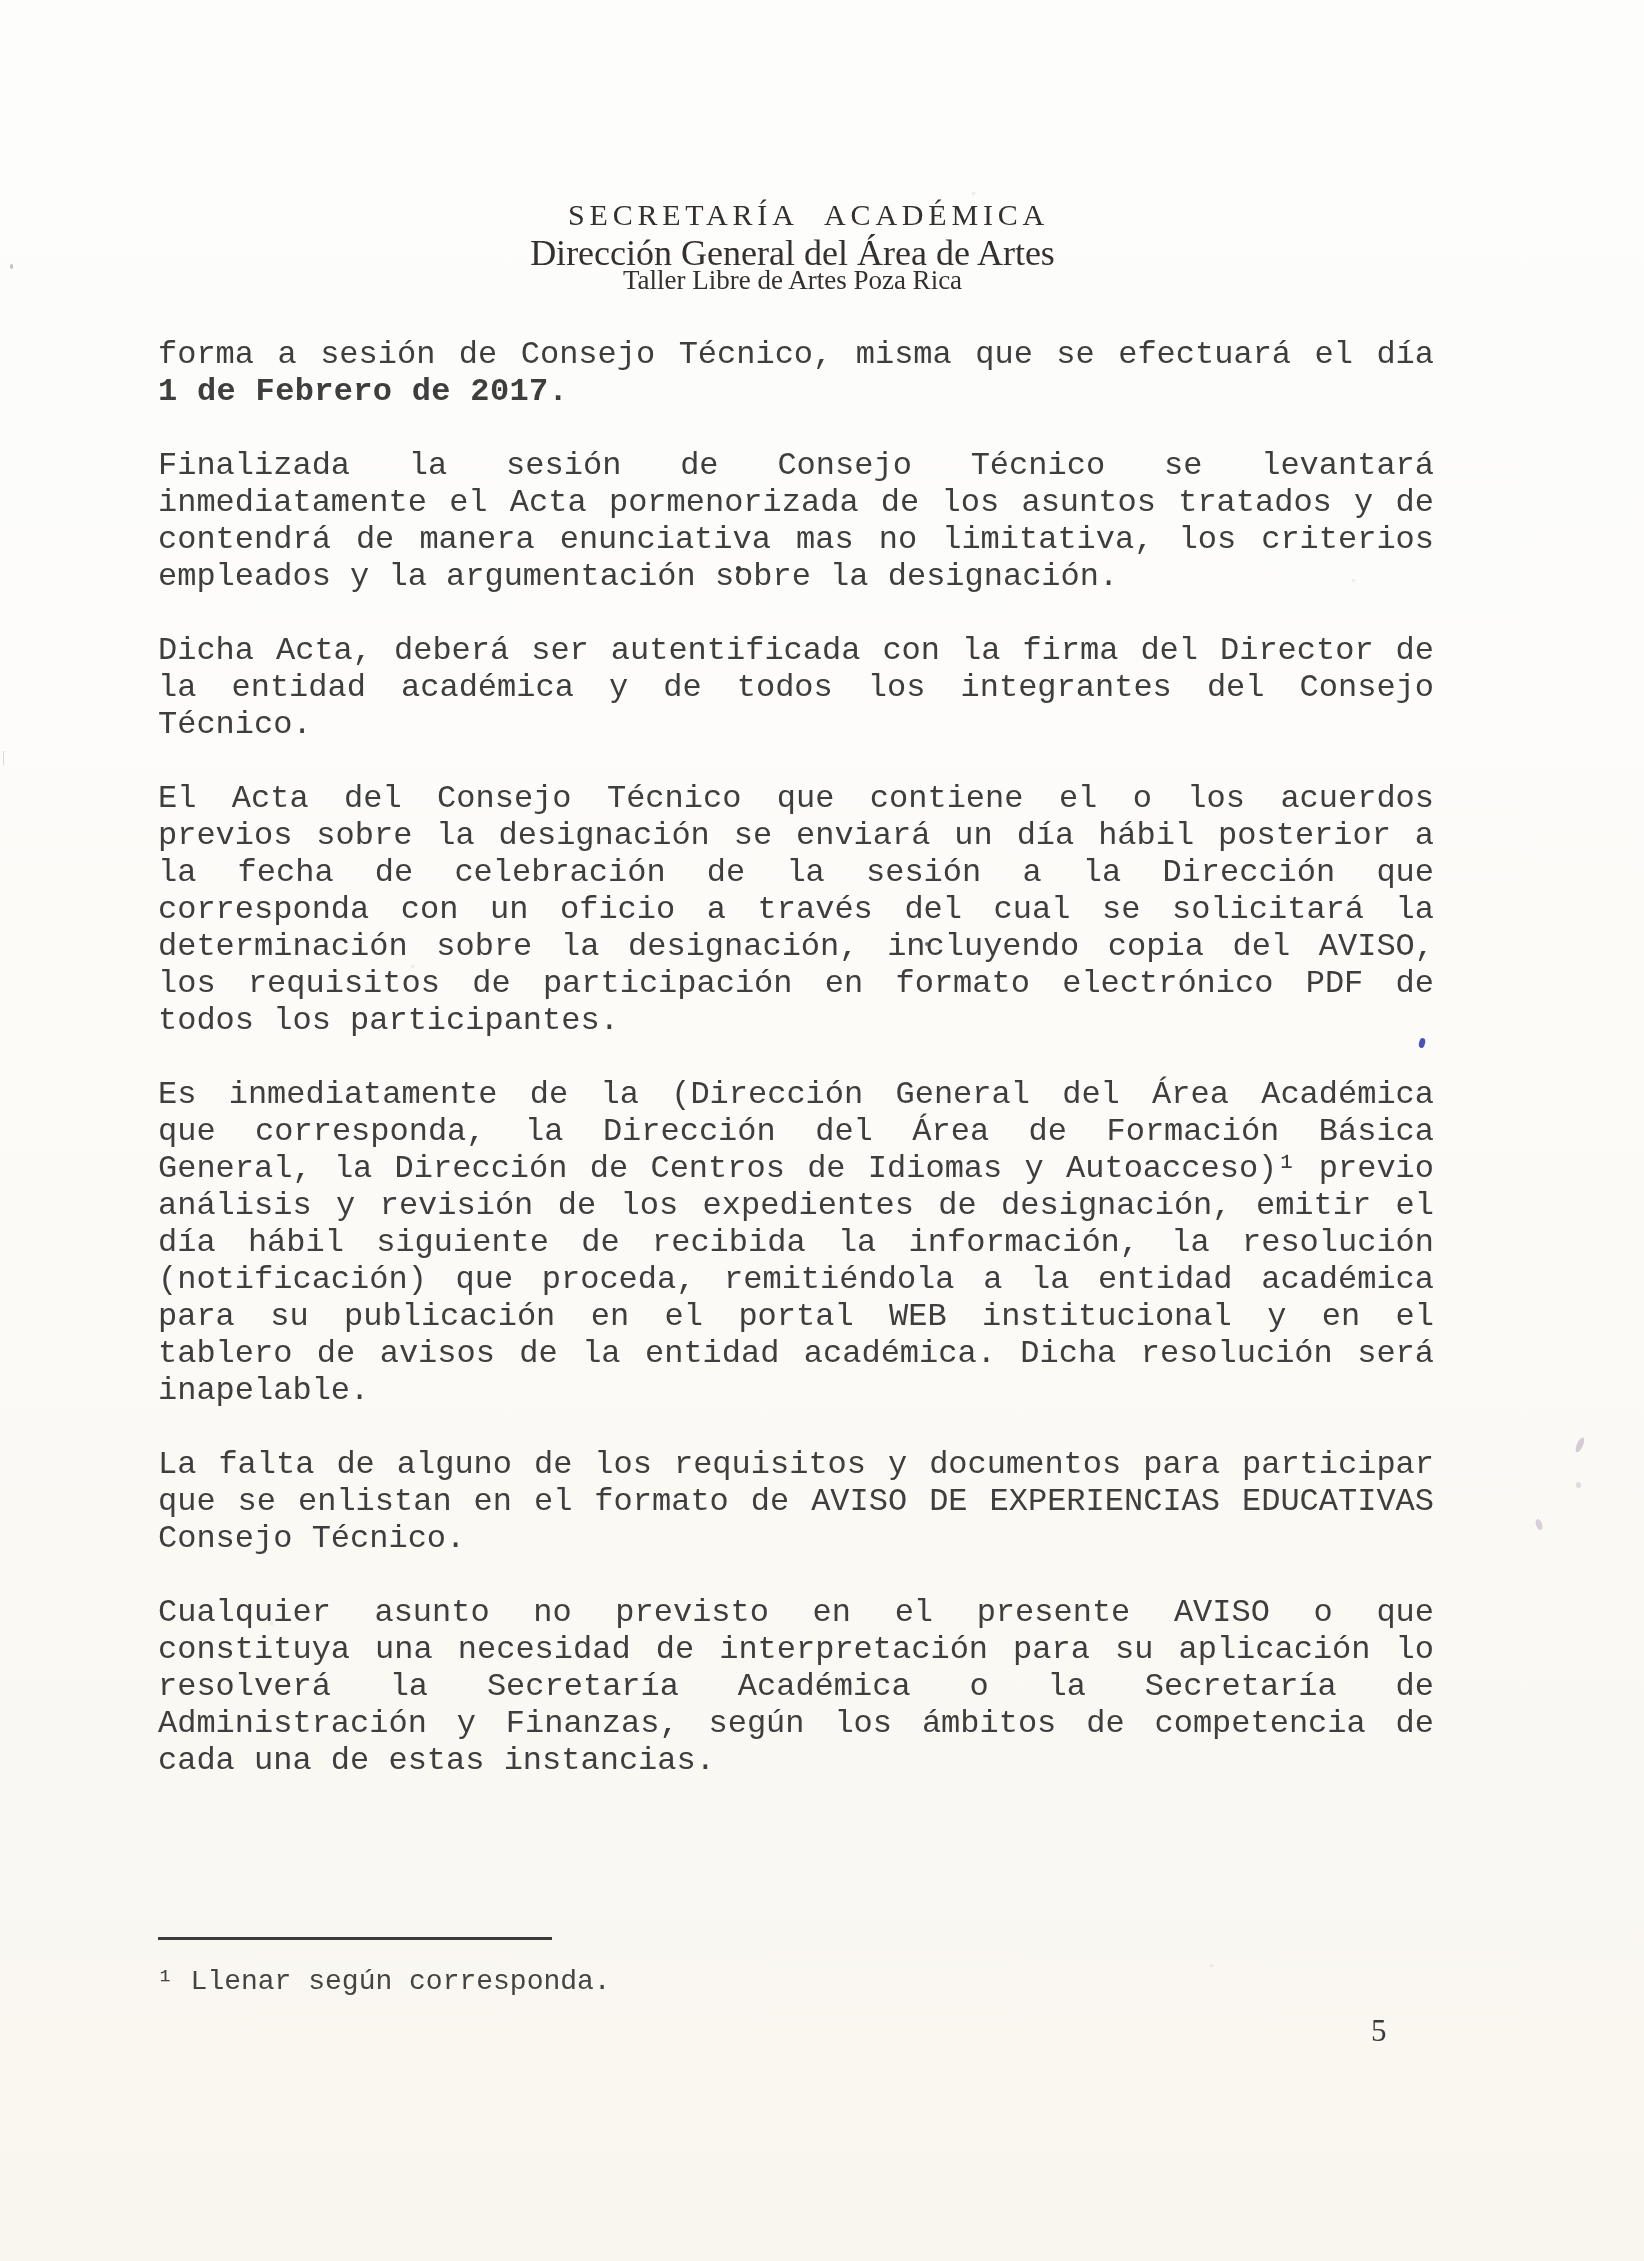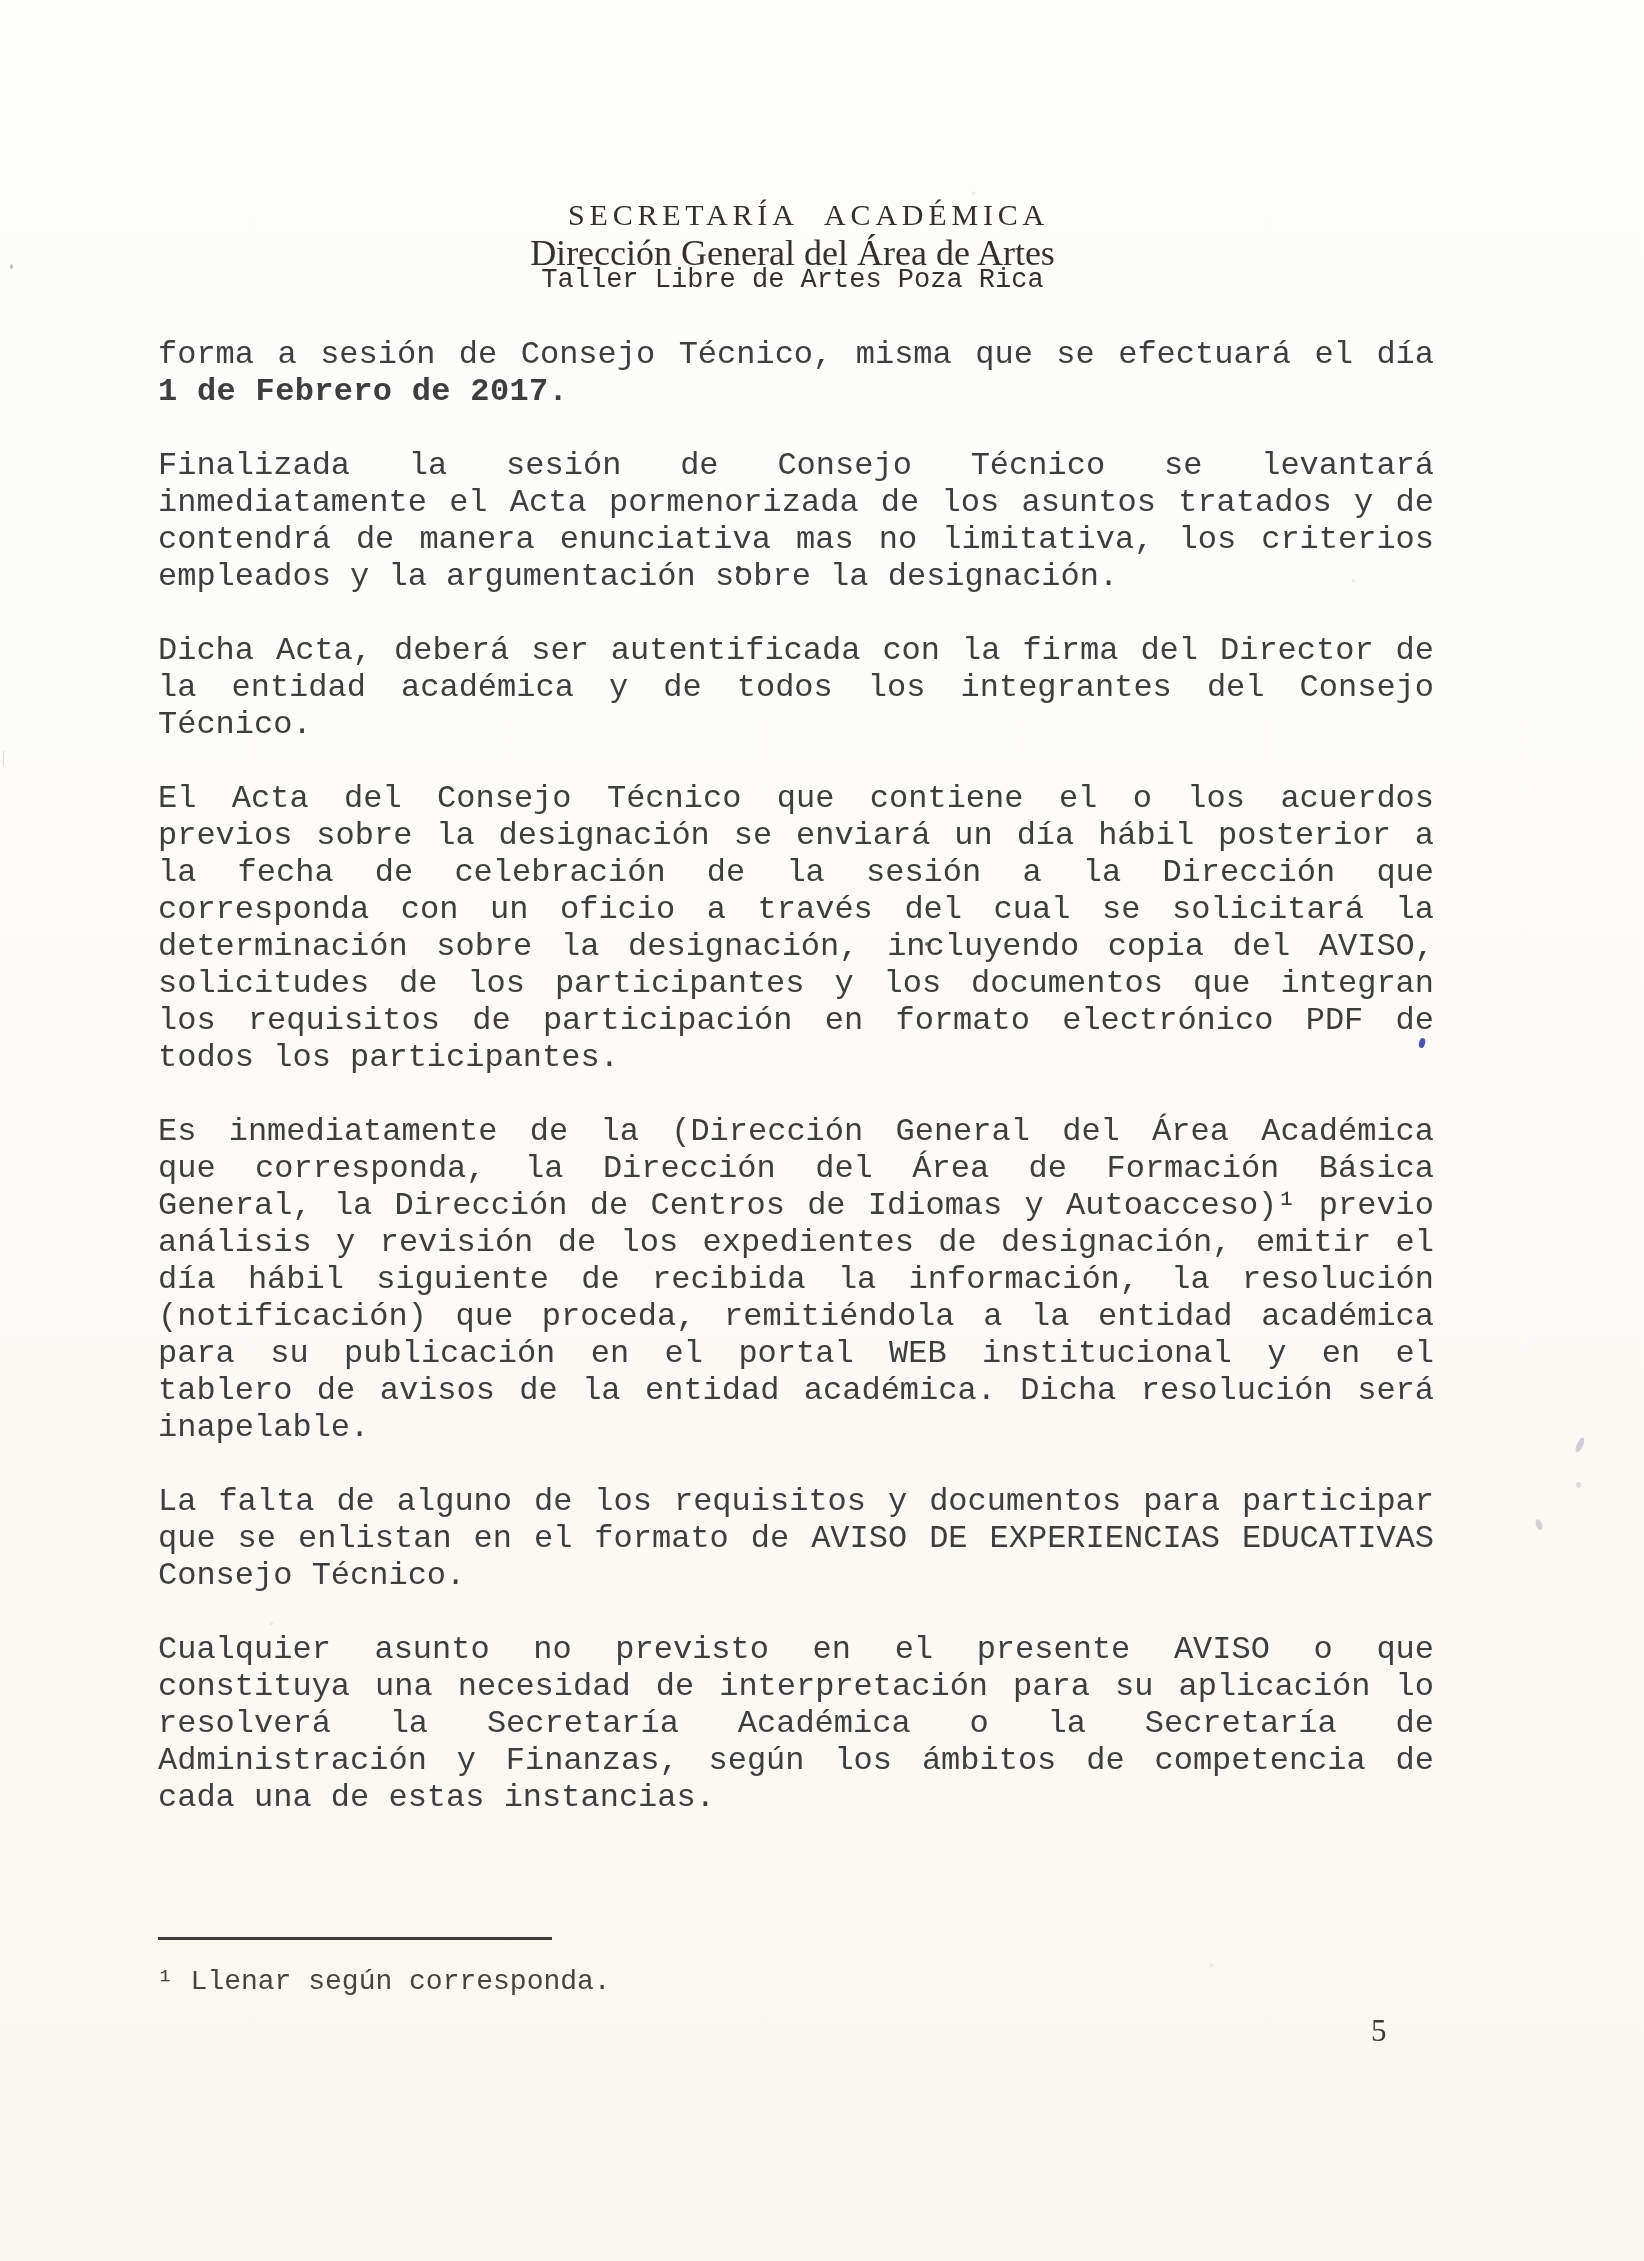--- a/index.html
+++ b/index.html
@@ -14,21 +14,21 @@
     color:#3f3e3e;
   }
   
   .letterhead{
     position:absolute;left:0;top:0;width:1585px;text-align:center;
     font-family:"Liberation Serif",serif;color:#33302e;
   }
   .lh1{position:absolute;left:16px;top:198px;width:100%;
        font-size:30px;letter-spacing:0.16em;word-spacing:0.55em;}
   .lh2{position:absolute;left:0;top:232px;width:100%;font-size:36px;}
-  .lh3{position:absolute;left:0;top:265px;width:100%;font-size:27px;font-family:Liberation Mono, monospace;}
+  .lh3{position:absolute;left:0;top:265px;width:100%;font-size:27px;}
   
   .bodytext{
     position:absolute;left:158px;top:336px;width:1276px;
     font-size:32px;line-height:37px;color:#3f3e3e;
   }
   .para{margin:0 0 37px 0;padding:0;}
   .ln{display:block;text-align:justify;text-align-last:justify;text-justify:inter-word;}
   .ln.end{text-align-last:left;}
   .ln.bold{font-weight:bold;letter-spacing:0.01em;}
   
@@ -96,21 +96,20 @@
       <span class="ln">la entidad académica y de todos los integrantes del Consejo</span>
       <span class="ln end">Técnico.</span>
     </p>
 
     <p class="para">
       <span class="ln">El Acta del Consejo Técnico que contiene el o los acuerdos</span>
       <span class="ln">previos sobre la designación se enviará un día hábil posterior a</span>
       <span class="ln">la fecha de celebración de la sesión a la Dirección que</span>
       <span class="ln">corresponda con un oficio a través del cual se solicitará la</span>
       <span class="ln">determinación sobre la designación, incluyendo copia del AVISO,</span>
-      <span class="ln">solicitudes de los participantes y los documentos que integran</span>
       <span class="ln">los requisitos de participación en formato electrónico PDF de</span>
       <span class="ln end">todos los participantes.</span>
     </p>
 
     <p class="para">
       <span class="ln">Es inmediatamente de la (Dirección General del Área Académica</span>
       <span class="ln">que corresponda, la Dirección del Área de Formación Básica</span>
       <span class="ln">General, la Dirección de Centros de Idiomas y Autoacceso)¹ previo</span>
       <span class="ln">análisis y revisión de los expedientes de designación, emitir el</span>
       <span class="ln">día hábil siguiente de recibida la información, la resolución</span>

